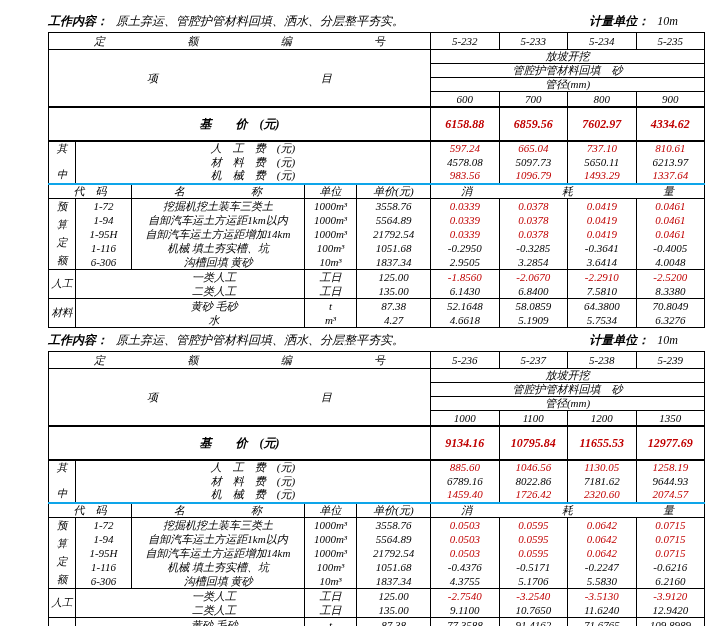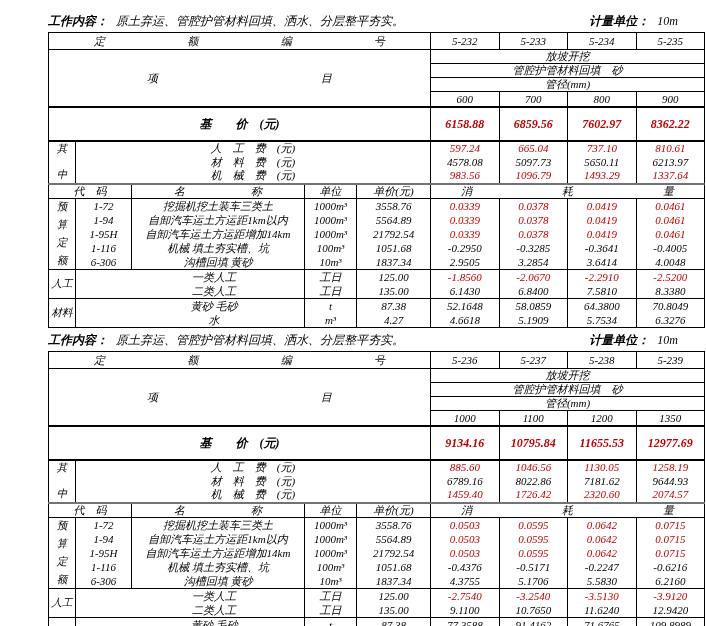--- a/index.html
+++ b/index.html
@@ -28,21 +28,21 @@
   }
   col.cg0 { width: 27px; } col.cg1 { width: 56px; } col.cg2 { width: 173px; }
   col.cg3 { width: 52px; } col.cg4 { width: 74px; } col.cgv { width: 68.5px; }
 
   .r-codes td { height: 17px; }
   .r-sub td { height: 13px; line-height: 13px; }
   .r-dia td { height: 14px; }
   .r-base td { height: 34px; border-top: 2px solid #000; border-bottom: 2px solid #000; font-weight: bold; }
   .base-lab { font-size: 12px; }
   .base-val { color: var(--red, #c00000); font-size: 12px; }
-  .r-head td { height: 13px; line-height: 13px; border-top: 2px solid #737373; }
+  .r-head td { height: 13px; line-height: 13px; border-top: 2px solid #0ea5e9; }
 
   .ln { height: 14px; line-height: 14px; }
   .r-cost .ln { height: 13.5px; line-height: 13.5px; }
   .cost-val { text-align: right; padding-right: 13px; }
   .red { color: var(--red, #c00000); }
 
   .spread { display: flex; justify-content: space-between; }
   .sp-quota { padding: 0 45px; }
   .sp-proj  { padding: 0 98px; }
   .sp-name  { padding: 0 42px; }
@@ -117,21 +117,21 @@
             <td class="">600</td>
             <td class="">700</td>
             <td class="">800</td>
             <td class="">900</td>
           </tr>
           <tr class="r-base">
             <td colspan="5" class="base-lab">基　　价　(元)</td>
             <td class="base-val">6158.88</td>
             <td class="base-val">6859.56</td>
             <td class="base-val">7602.97</td>
-            <td class="base-val">8362.22</td>
+            <td class="base-val">4334.62</td>
           </tr>
           <tr class="r-cost">
             <td class="grp">
               <div class="vwrap" style="height:38px">
                 <span>其</span>
                 <span>中</span>
               </div>
             </td>
             <td colspan="4">
               <div class="ln">人　工　费　(元)</div>

